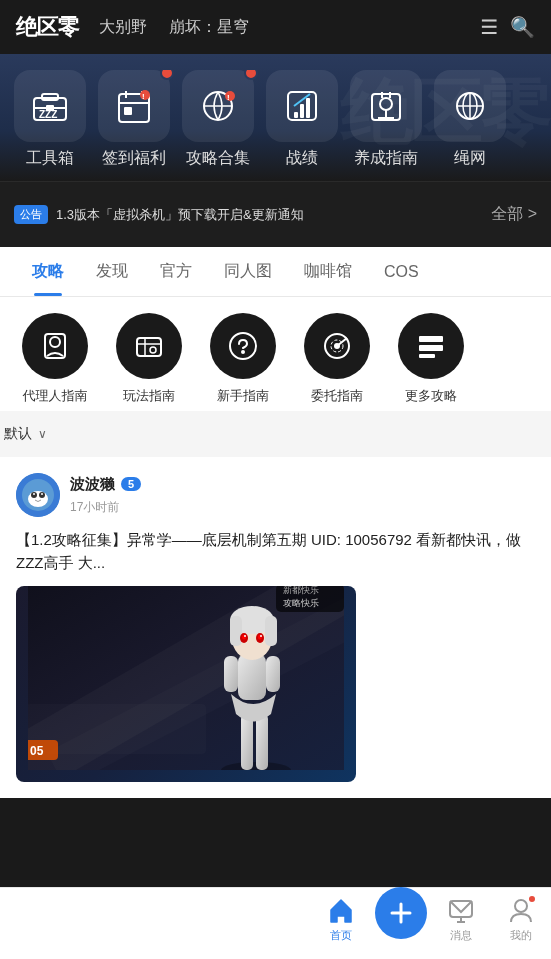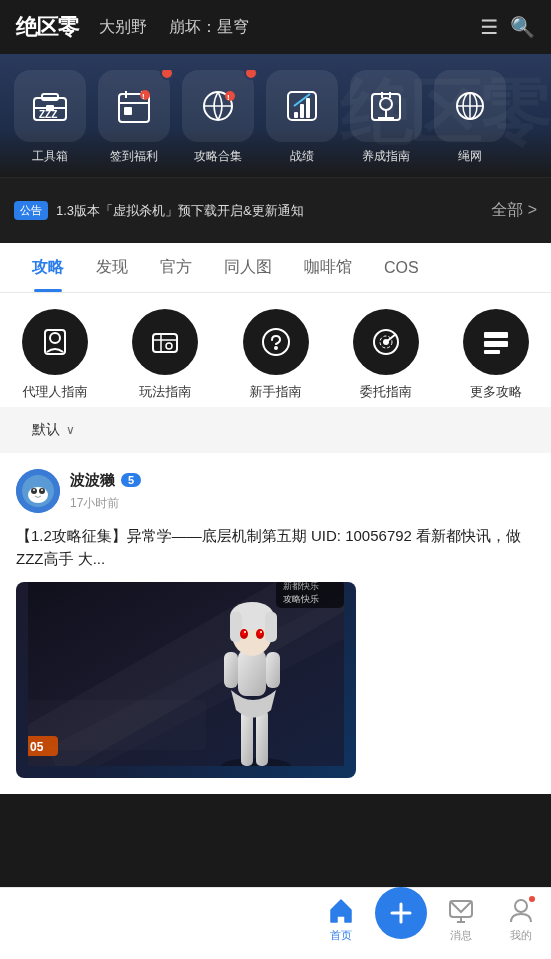--- a/index.html
+++ b/index.html
@@ -99,21 +99,21 @@
       position: absolute;
       top: -4px;
       right: -4px;
       width: 14px;
       height: 14px;
       background: #e74c3c;
       border-radius: 50%;
       border: 2px solid #2a3a5c;
     }
     .quick-icon-label {
-      font-size: 12px;
+      font-size: 16px;
       color: #ddd;
       white-space: nowrap;
     }
 
     
     .announce-bar {
       background: #1e1e1e;
       display: flex;
       align-items: center;
       padding: 22px 14px;
@@ -180,21 +180,21 @@
       background: #f5f5f5;
       min-height: 400px;
     }
 
     
     .guide-icons {
       background: #fff;
       display: flex;
       padding: 16px 10px 6px 10px;
       gap: 4px;
-      justify-content: space-between;
+      justify-content: flex-start;
     }
     .guide-icon-item {
       display: flex;
       flex-direction: column;
       align-items: center;
       cursor: pointer;
       min-width: 90px;
     }
     .guide-icon-circle {
       width: 66px;
@@ -212,21 +212,21 @@
     }
     .guide-icon-label {
       font-size: 13px;
       color: #333;
       white-space: nowrap;
     }
 
     
     .sort-row {
       background: #f5f5f5;
-      padding: 14px 32px;
+      padding: 14px 4px;
       display: flex;
       align-items: center;
       gap: 6px;
     }
     .sort-label {
       font-size: 14px;
       color: #333;
     }
     .sort-arrow {
       font-size: 12px;

